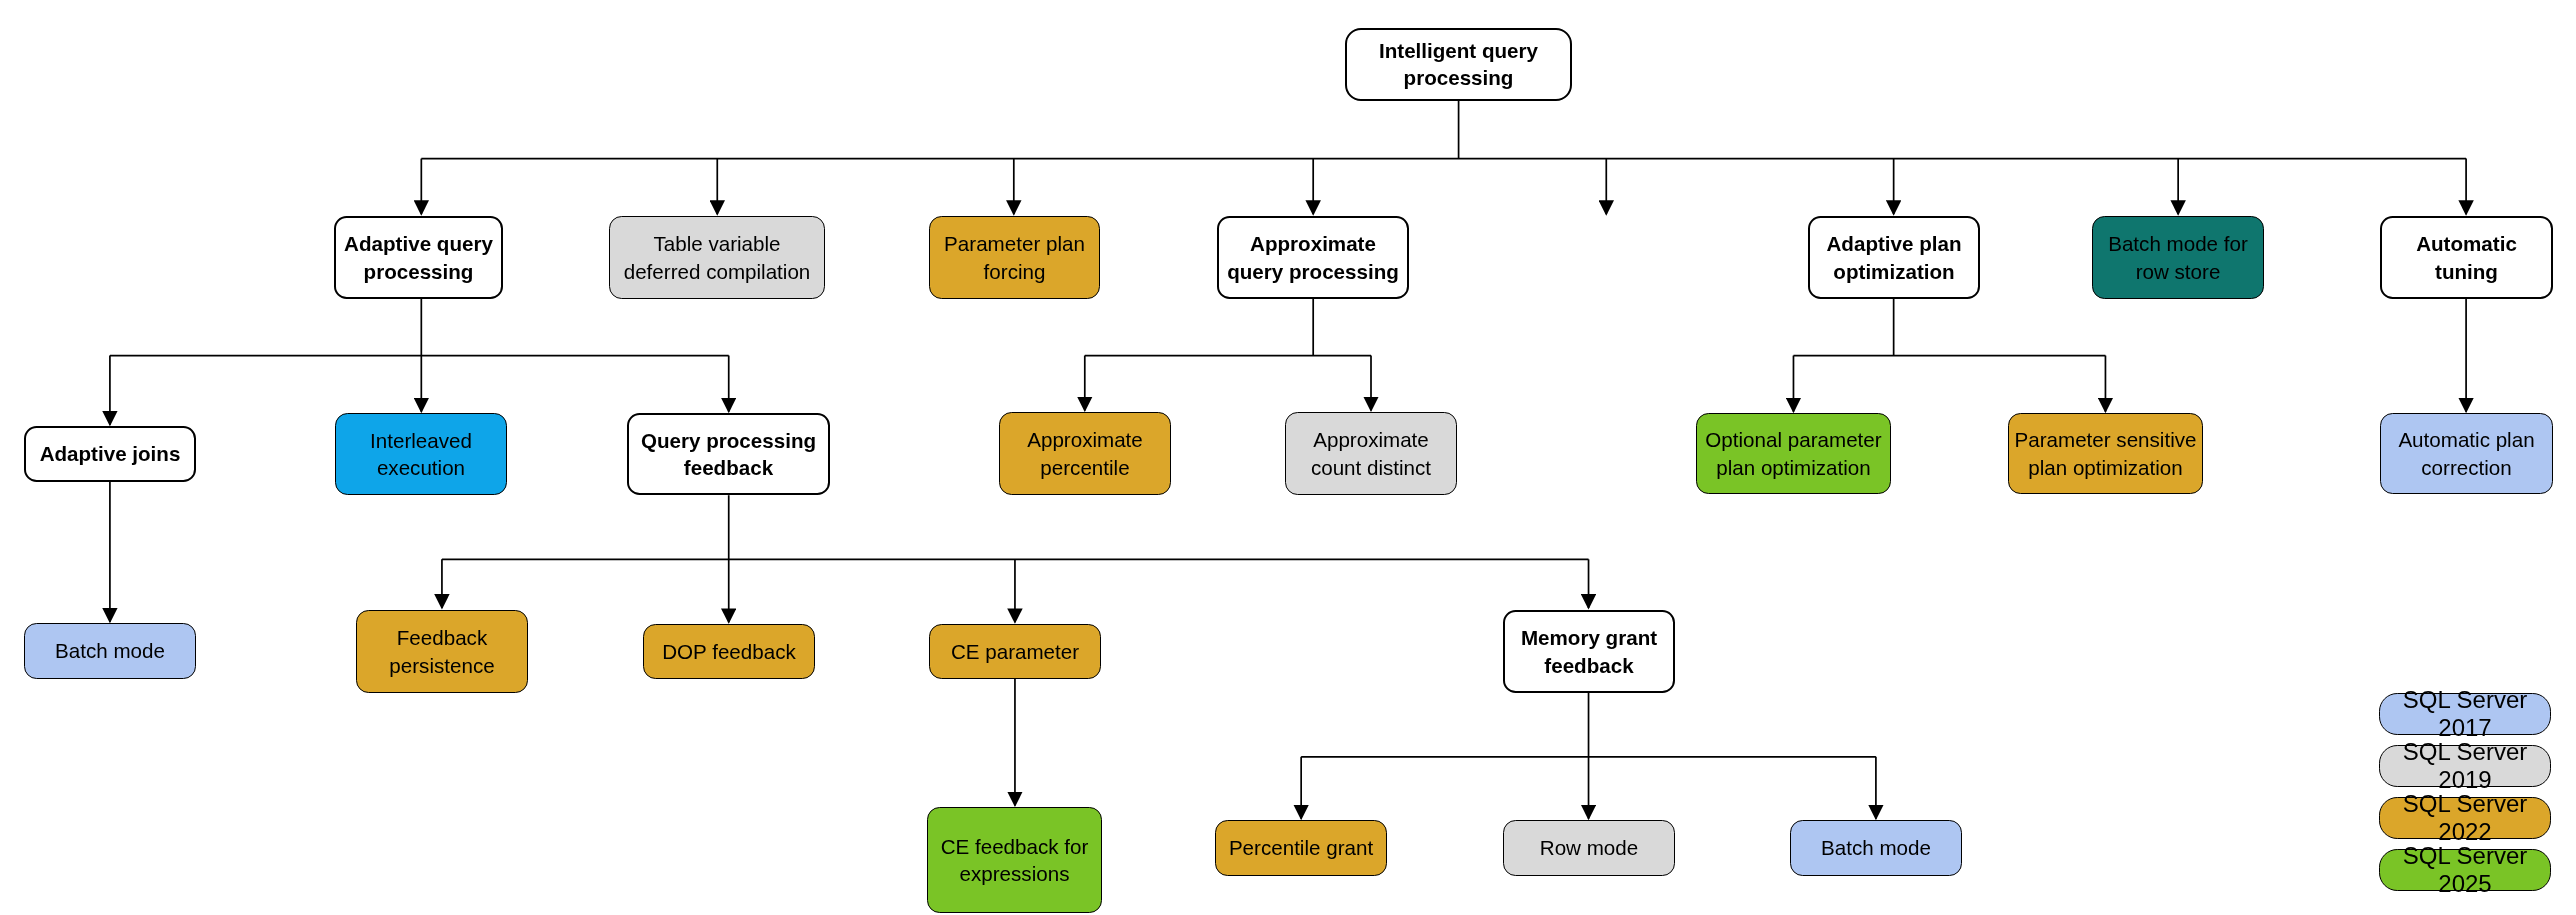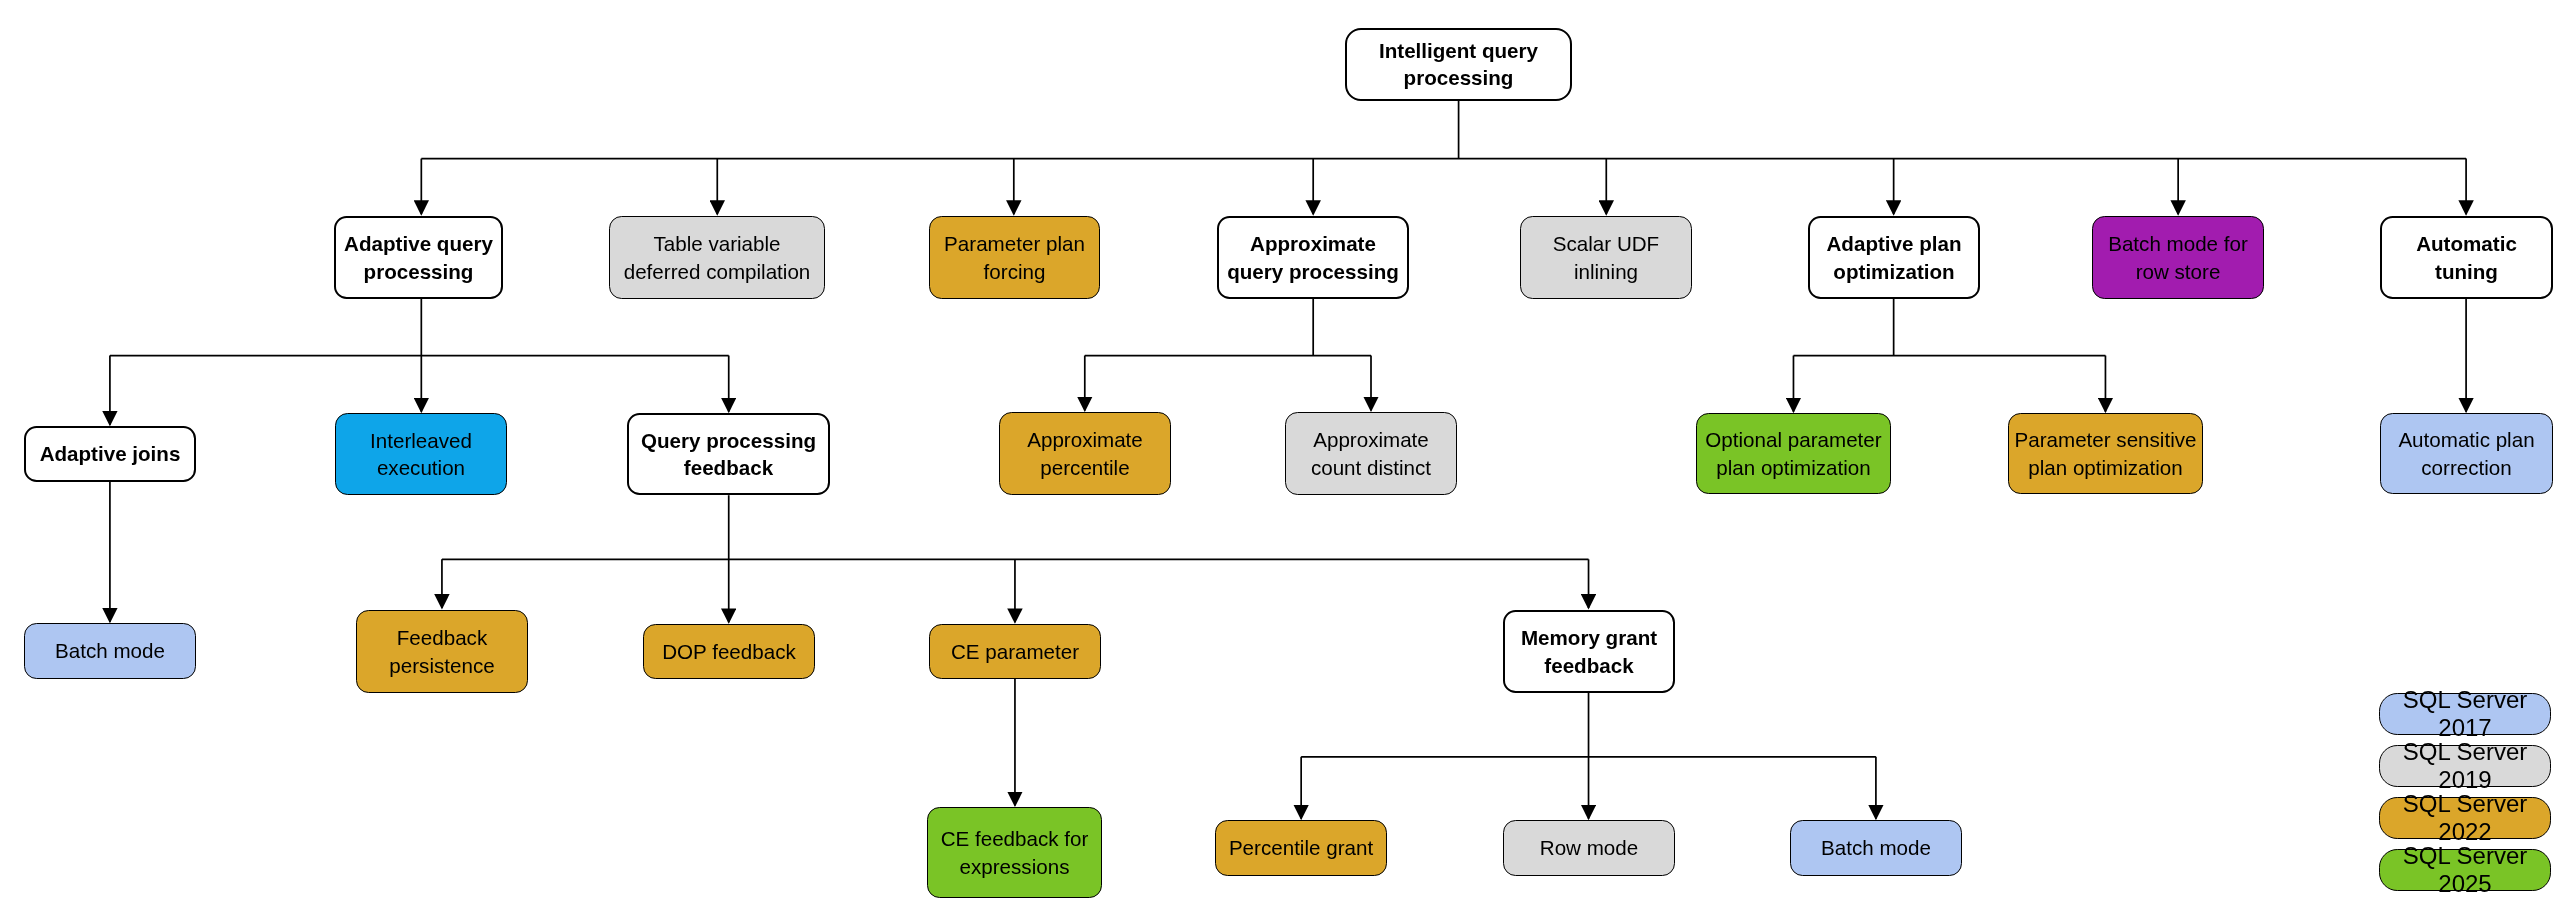--- a/index.html
+++ b/index.html
@@ -104,25 +104,23 @@
 processing</div>
 
   <div class="node parent" style="left: 334px; top: 216px; width: 169px; height: 83px; background-color: rgb(255, 255, 255);">Adaptive query
 processing</div>
   <div class="node" style="left: 609px; top: 216px; width: 216px; height: 83px; background-color: rgb(217, 217, 217);">Table variable
 deferred compilation</div>
   <div class="node" style="left: 929px; top: 216px; width: 171px; height: 83px; background-color: rgb(219, 166, 42);">Parameter plan
 forcing</div>
   <div class="node parent" style="left: 1217px; top: 216px; width: 192px; height: 83px; background-color: rgb(255, 255, 255);">Approximate
 query processing</div>
-  <div class="node" style="left: 1520px; top: 216px; width: 172px; height: 83px; background-color: rgb(217, 217, 217);">Scalar UDF
-inlining</div>
   <div class="node parent" style="left: 1808px; top: 216px; width: 172px; height: 83px; background-color: rgb(255, 255, 255);">Adaptive plan
 optimization</div>
-  <div class="node" style="left: 2092px; top: 216px; width: 172px; height: 83px; background-color: #a21caf;">Batch mode for
+  <div class="node" style="left: 2092px; top: 216px; width: 172px; height: 83px; background-color: #0f766e;">Batch mode for
 row store</div>
   <div class="node parent" style="left: 2380px; top: 216px; width: 173px; height: 83px; background-color: rgb(255, 255, 255);">Automatic
 tuning</div>
 
   <div class="node parent" style="left: 24px; top: 426px; width: 172px; height: 56px; background-color: rgb(255, 255, 255);">Adaptive joins</div>
   <div class="node" style="left: 335px; top: 413px; width: 172px; height: 82px; background-color: #0ea5e9;">Interleaved
 execution</div>
   <div class="node parent" style="left: 627px; top: 413px; width: 203px; height: 82px; background-color: rgb(255, 255, 255);">Query processing
 feedback</div>
   <div class="node" style="left: 999px; top: 412px; width: 172px; height: 83px; background-color: rgb(219, 166, 42);">Approximate
@@ -137,21 +135,21 @@
 correction</div>
 
   <div class="node" style="left: 24px; top: 623px; width: 172px; height: 56px; background-color: rgb(174, 198, 242);">Batch mode</div>
   <div class="node" style="left: 356px; top: 610px; width: 172px; height: 83px; background-color: rgb(219, 166, 42);">Feedback
 persistence</div>
   <div class="node" style="left: 643px; top: 624px; width: 172px; height: 55px; background-color: rgb(219, 166, 42);">DOP feedback</div>
   <div class="node" style="left: 929px; top: 624px; width: 172px; height: 55px; background-color: rgb(219, 166, 42);">CE parameter</div>
   <div class="node parent" style="left: 1503px; top: 610px; width: 172px; height: 83px; background-color: rgb(255, 255, 255);">Memory grant
 feedback</div>
 
-  <div class="node" style="left: 927px; top: 807px; width: 175px; height: 91px; background-color: rgb(122, 196, 38);">CE feedback for
+  <div class="node" style="left: 927px; top: 807px; width: 175px; height: 106px; background-color: rgb(122, 196, 38);">CE feedback for
 expressions</div>
   <div class="node" style="left: 1215px; top: 820px; width: 172px; height: 56px; background-color: rgb(219, 166, 42);">Percentile grant</div>
   <div class="node" style="left: 1503px; top: 820px; width: 172px; height: 56px; background-color: rgb(217, 217, 217);">Row mode</div>
   <div class="node" style="left: 1790px; top: 820px; width: 172px; height: 56px; background-color: rgb(174, 198, 242);">Batch mode</div>
 
   <div class="pill" style="left: 2379px; top: 693px; width: 172px; height: 42px; background-color: rgb(174, 198, 242);">SQL Server 2017</div>
   <div class="pill" style="left: 2379px; top: 745px; width: 172px; height: 42px; background-color: rgb(217, 217, 217);">SQL Server 2019</div>
   <div class="pill" style="left: 2379px; top: 797px; width: 172px; height: 42px; background-color: rgb(219, 166, 42);">SQL Server 2022</div>
   <div class="pill" style="left: 2379px; top: 849px; width: 172px; height: 42px; background-color: rgb(122, 196, 38);">SQL Server 2025</div>
 

